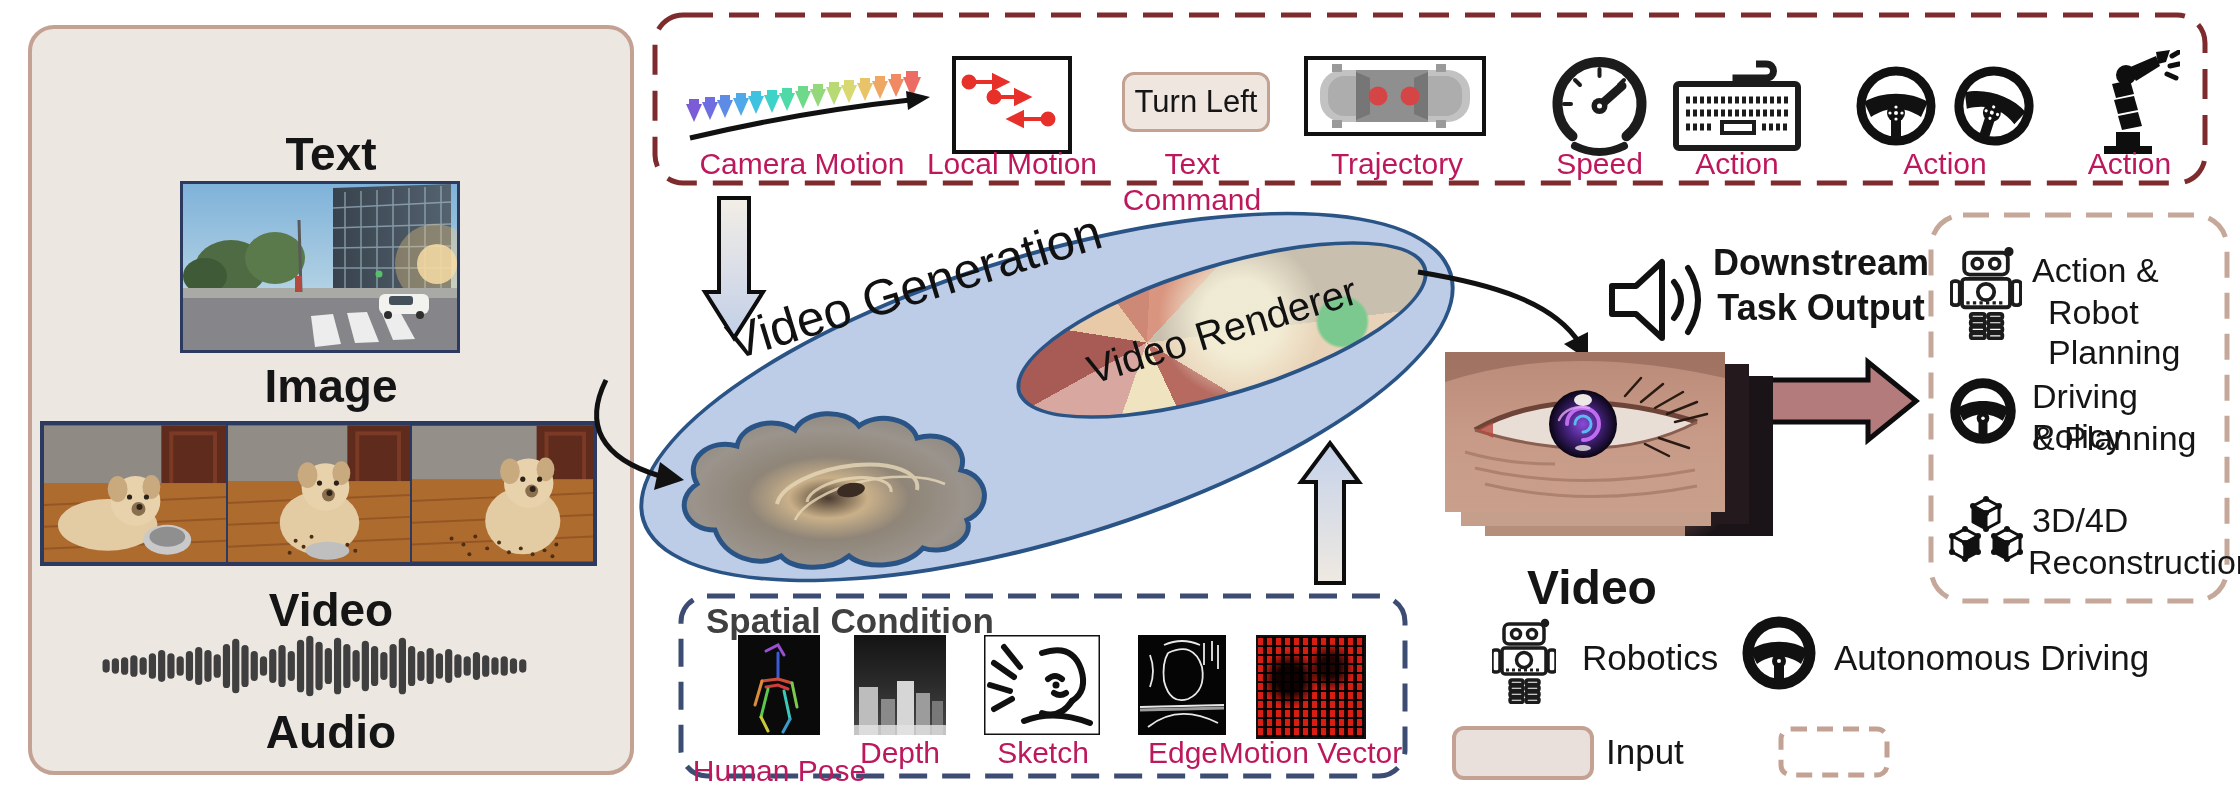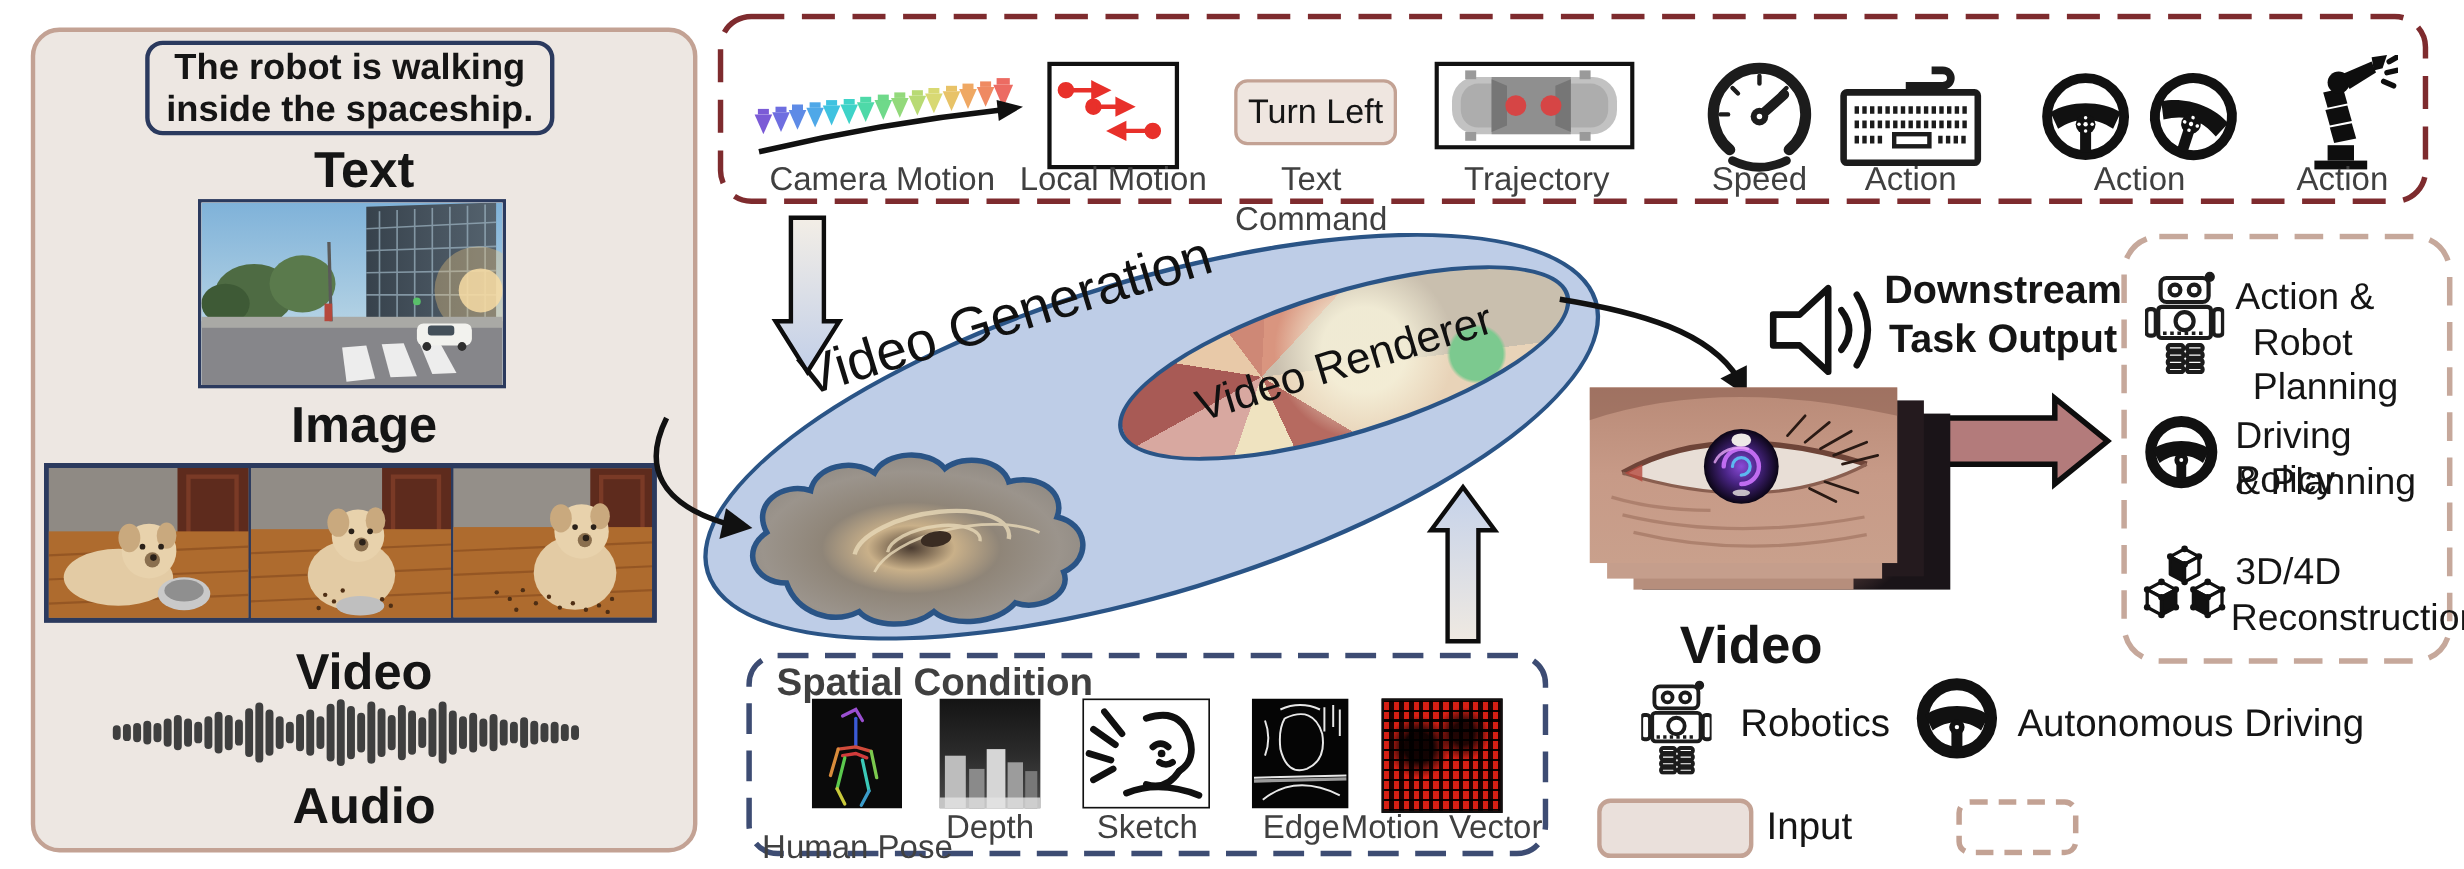--- a/index.html
+++ b/index.html
@@ -1,34 +1,30 @@
 <!DOCTYPE html>
 <html><head>
 <meta charset="utf-8">
 <style>
   html,body{margin:0;padding:0;background:#ffffff;}
   #stage{position:relative;width:2240px;height:790px;background:#ffffff;overflow:hidden;
          font-family:"Liberation Sans",sans-serif;color:#151515;}
   .abs{position:absolute;}
   .lbl{font-weight:700;color:#151515;text-align:center;}
-  .ilabel{font-weight:400;color:#404040;text-align:center;font-size:30px;line-height:36px;}
+  .ilabel{font-weight:400;color:#be185d;text-align:center;font-size:30px;line-height:36px;}
   .panel-title{font-weight:700;font-size:35px;}
   .tline{font-weight:400;font-size:34px;line-height:40px;color:#151515;}
   svg{display:block;}
 </style>
 </head>
 <body>
 
 <div id="stage">
 
   <div class="abs" style="left:28px;top:25px;width:598px;height:742px;background:#EDE7E2;border:4px solid #C3A294;border-radius:26px;">
-    <div class="abs" style="left:100px;top:8px;width:364px;height:78px;border:4px solid #2B3A5E;border-radius:16px;display:flex;flex-direction:column;align-items:center;justify-content:center;">
-      <div style="font-size:33px;line-height:38px;font-weight:700;">The robot is walking</div>
-      <div style="font-size:33px;line-height:38px;font-weight:700;">inside the spaceship.</div>
-    </div>
     <div class="abs lbl" style="left:0;top:98px;width:598px;font-size:46px;">Text</div>
 
     <div class="abs" style="left:148px;top:152px;width:274px;height:166px;border:3px solid #2B3A5E;overflow:hidden;">
       <svg width="274" height="166" viewBox="0 0 274 166">
         <defs>
           <linearGradient id="sky" x1="0" y1="0" x2="0" y2="1">
             <stop offset="0" stop-color="#7FB2D9"></stop>
               <stop offset="1" stop-color="#CFE3EA"></stop>
           </linearGradient>
           <linearGradient id="bld" x1="0" y1="0" x2="1" y2="0">

